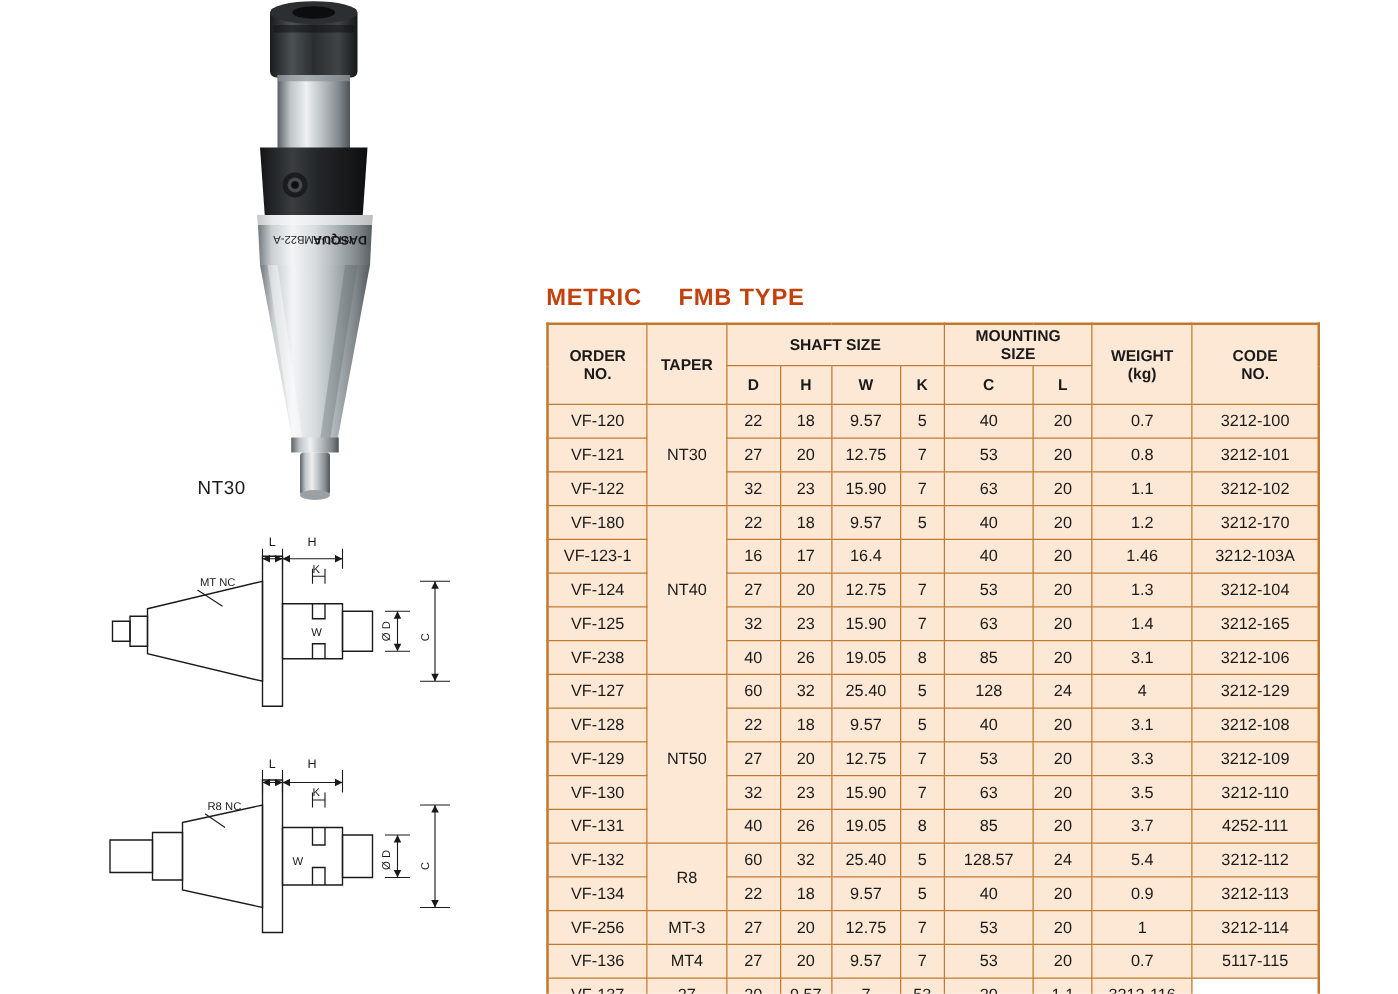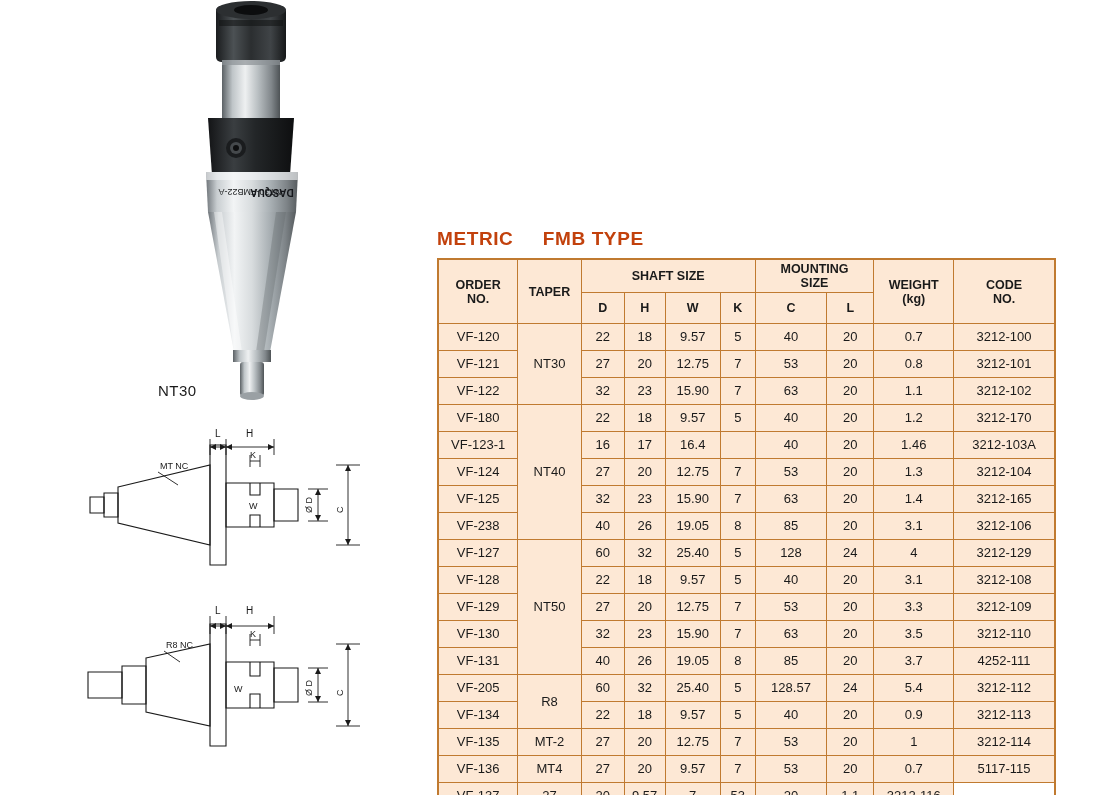--- a/index.html
+++ b/index.html
@@ -468,21 +468,21 @@
           <td class="blue">40</td>
           <td class="blue">26</td>
           <td class="blue">19.05</td>
           <td class="blue">8</td>
           <td class="blue">85</td>
           <td class="blue">20</td>
           <td class="blue">3.7</td>
           <td class="blue">4252-111</td>
         </tr>
         <tr>
-          <td class="order blue">VF-205</td>
+          <td class="order blue">VF-132</td>
           <td class="taper peach" rowspan="2">R8</td>
           <td class="blue">60</td>
           <td class="blue">32</td>
           <td class="blue">25.40</td>
           <td class="blue">5</td>
           <td class="blue">128.57</td>
           <td class="blue">24</td>
           <td class="blue">5.4</td>
           <td class="blue">3212-112</td>
         </tr>
@@ -491,22 +491,22 @@
           <td class="peach">22</td>
           <td class="peach">18</td>
           <td class="peach">9.57</td>
           <td class="peach">5</td>
           <td class="peach">40</td>
           <td class="peach">20</td>
           <td class="peach">0.9</td>
           <td class="peach">3212-113</td>
         </tr>
         <tr>
-          <td class="order peach">VF-135</td>
-          <td class="taper blue" rowspan="1">MT-2</td>
+          <td class="order peach">VF-256</td>
+          <td class="taper blue" rowspan="1">MT-3</td>
           <td class="peach">27</td>
           <td class="peach">20</td>
           <td class="peach">12.75</td>
           <td class="peach">7</td>
           <td class="peach">53</td>
           <td class="peach">20</td>
           <td class="peach">1</td>
           <td class="peach">3212-114</td>
         </tr>
         <tr>

